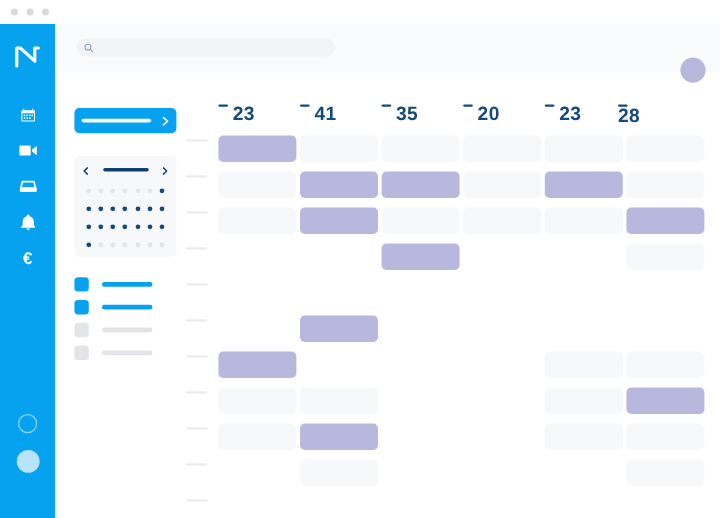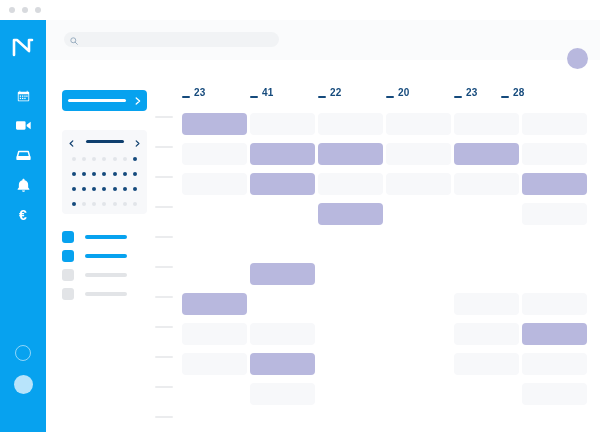--- a/index.html
+++ b/index.html
@@ -231,23 +231,23 @@
   #day-headers {
     position: absolute;
     left: 0; top: 0;
     width: 445px;
     height: 40px;
   }
   .day-header {
     position: absolute;
     top: 27px;
     display: flex;
-    align-items: flex-end;
+    align-items: flex-start;
     color: #154a7c;
-    font-size: 10px;
+    font-size: 16px;
     font-weight: bold;
     letter-spacing: 0.3px;
   }
   .day-header-dash {
     display: inline-block;
     width: 8px;
     height: 2px;
     background: #154a7c;
     margin-right: 4px;
     border-radius: 1px;
@@ -426,31 +426,31 @@
         <div class="day-header" style="left: 27px;">
           <span class="day-header-dash"></span>
           <span>23</span>
         </div>
         <div class="day-header" style="left: 95px;">
           <span class="day-header-dash"></span>
           <span>41</span>
         </div>
         <div class="day-header" style="left: 163px;">
           <span class="day-header-dash"></span>
-          <span>22</span>
+          <span>35</span>
         </div>
         <div class="day-header" style="left: 231px;">
           <span class="day-header-dash"></span>
           <span>20</span>
         </div>
         <div class="day-header" style="left: 299px;">
           <span class="day-header-dash"></span>
           <span>23</span>
         </div>
-        <div class="day-header" style="left: 346px;">
+        <div class="day-header" style="left: 360px; flex-direction: column;">
           <span class="day-header-dash"></span>
           <span>28</span>
         </div>
       </div>
     <div id="time-ticks">
         <div class="time-tick" style="top: 56px;"></div>
         <div class="time-tick" style="top: 86px;"></div>
         <div class="time-tick" style="top: 116px;"></div>
         <div class="time-tick" style="top: 146px;"></div>
         <div class="time-tick" style="top: 176px;"></div>

